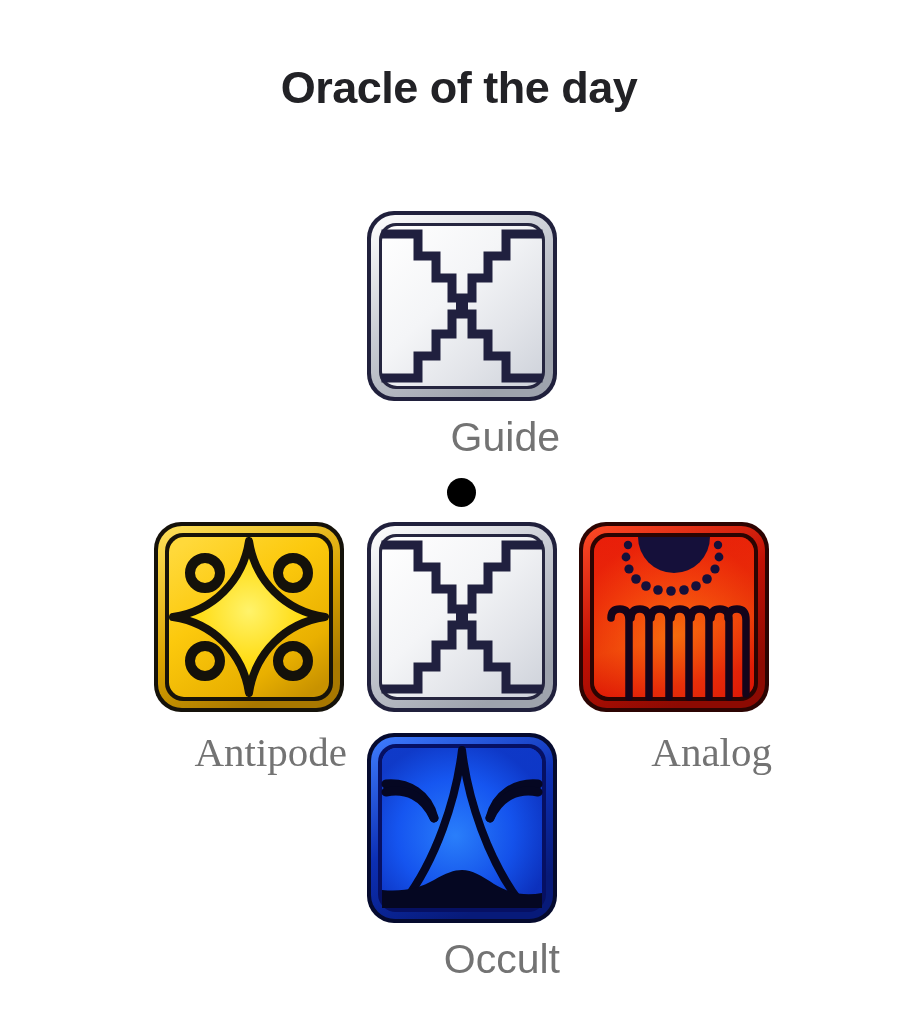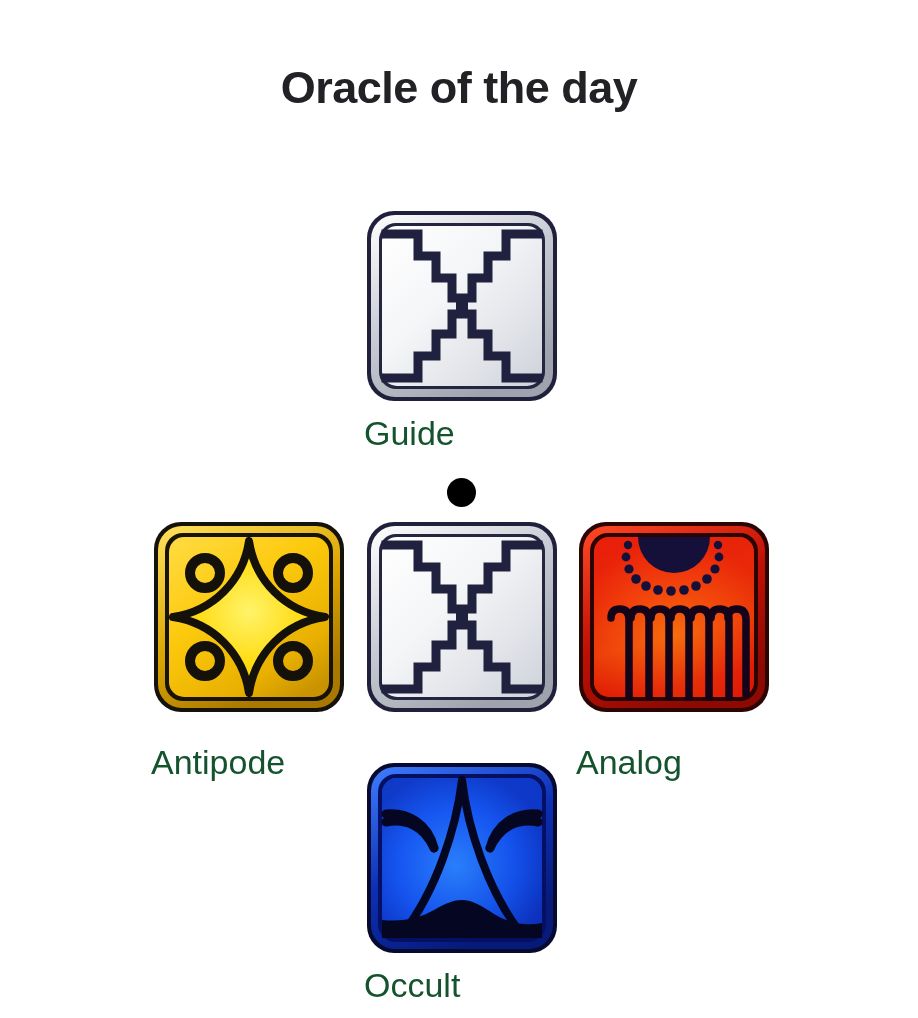--- a/index.html
+++ b/index.html
@@ -47,47 +47,47 @@
   }
 
   .oracle-slot {
     position: absolute;
   }
 
   .slot-guide    { left: 364px; top: 208px; }
   .slot-antipode { left: 151px; top: 519px; }
   .slot-center   { left: 364px; top: 519px; }
   .slot-analog   { left: 576px; top: 519px; }
-  .slot-occult   { left: 364px; top: 760px; }
+  .slot-occult   { left: 364px; top: 730px; }
 
   .glyph-tile {
     position: relative;
     width: 196px;
     height: 196px;
     border-radius: 26px;
     overflow: hidden;
     box-sizing: border-box;
   }
 
   .glyph-svg { display: block; width: 100%; height: 100%; }
 
   .slot-label {
     margin-top: 10px;
     width: 196px;
-    text-align: left;
-    font-size: 34px;
+    text-align: right;
+    font-size: 41px;
     font-weight: normal;
-    color: #14532d;
+    color: #737373;
     font-family: "Liberation Sans", sans-serif;
     letter-spacing: 0px;
   }
 
   .label-antipode { position: absolute; left: 151px; top: 728px; }
   .label-analog   { position: absolute; left: 576px; top: 728px; }
-  .slot-label.floating { margin-top: 15px; }
+  .slot-label.floating { margin-top: 0; font-family: Liberation Serif, serif; }
 
   
   .kin-dot {
     position: absolute;
     left: 447px;
     top: 478px;
     width: 29px;
     height: 29px;
     border-radius: 50%;
     background: #000000;

